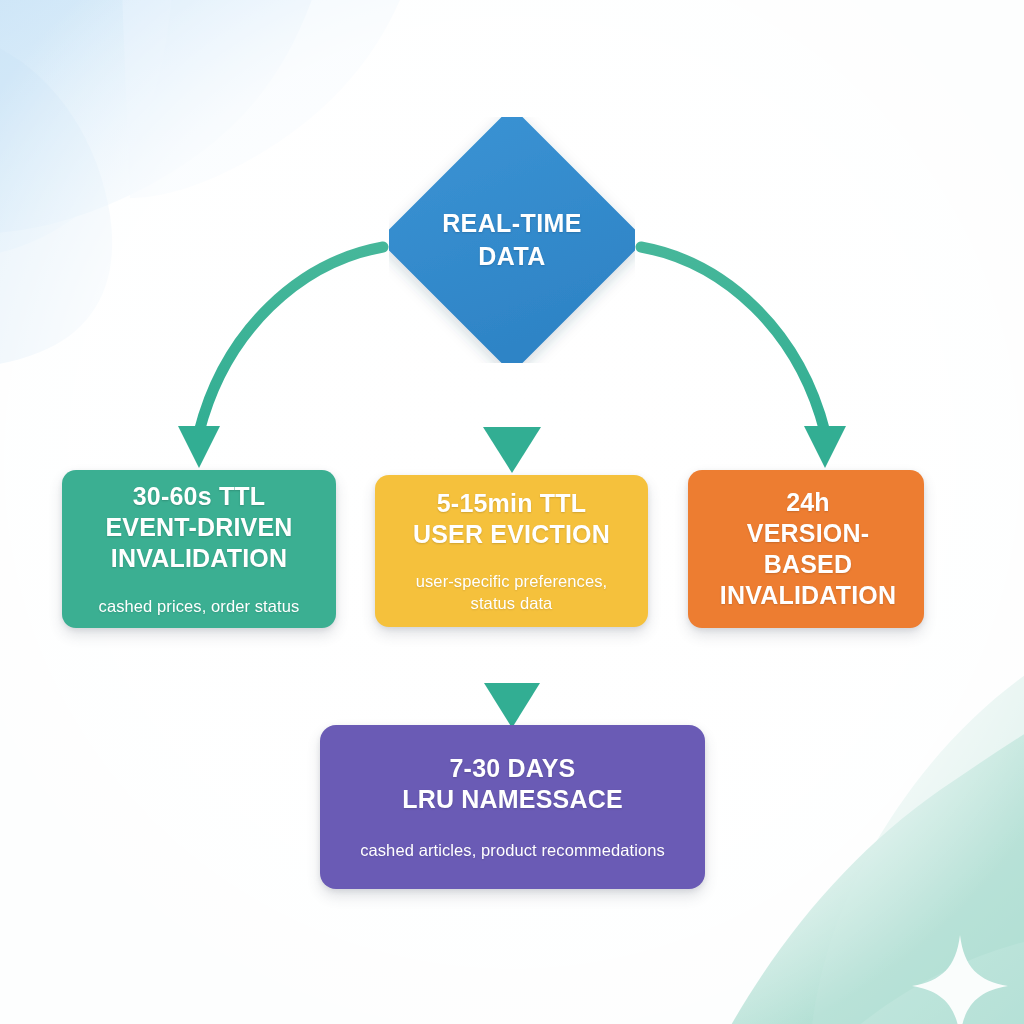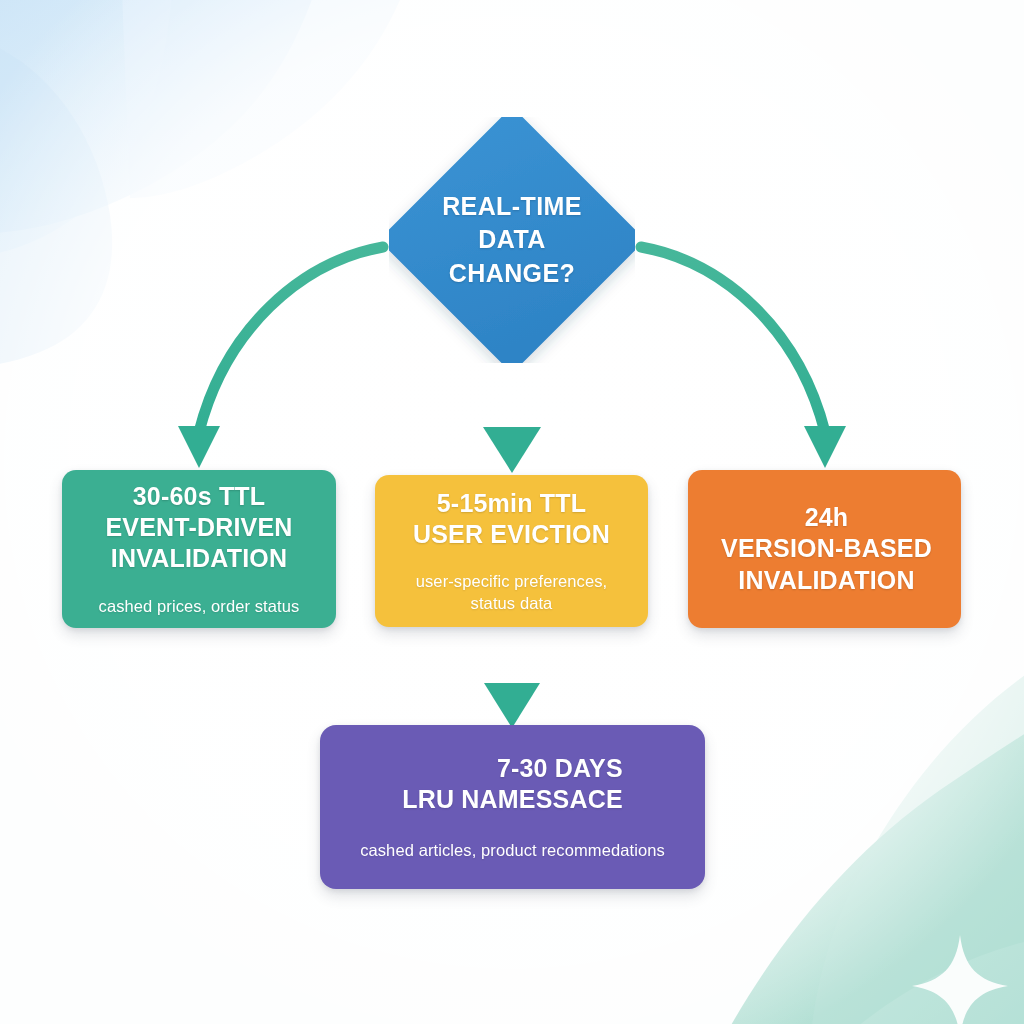--- a/index.html
+++ b/index.html
@@ -85,21 +85,21 @@
     font-size: 16.5px;
     font-weight: normal;
     line-height: 1.3;
     margin-top: 21px;
     letter-spacing: 0.1px;
     text-shadow: 0 1px 2px rgba(0,0,0,0.12);
   }
 
   #node-green  { left: 62px;  top: 470px; width: 274px; height: 158px; }
   #node-yellow { left: 375px; top: 475px; width: 273px; height: 152px; text-align: center; }
-  #node-orange { left: 688px; top: 470px; width: 273px; height: 158px; padding-left: 16px; }
+  #node-orange { left: 688px; top: 470px; width: 236px; height: 158px; padding-left: 16px; }
   #node-purple { left: 320px; top: 725px; width: 385px; height: 164px; border-radius: 16px; }
 
   #node-purple .headline { font-size: 25px; }
   #node-purple .sub { font-size: 16.5px; margin-top: 25px; }
 </style>
 </head>
 <body>
 
 <div id="canvas">
 
@@ -185,21 +185,20 @@
         </filter>
       </defs>
       <path d="M 123 8
                L 238 123
                L 123 238
                L 8 123 Z" fill="url(#gDiamond)" stroke="url(#gDiamond)" stroke-width="26" stroke-linejoin="round" filter="url(#fDiamond)"></path>
     </svg>
     <div class="diamond-text">
       <span>REAL-TIME</span>
       <span>DATA</span>
-      <span>CHANGE?</span>
     </div>
   </div>
 
   <div class="node" id="node-green" style="background:#3BAF92;">
     <div class="headline">
       <div>30-60s TTL</div>
       <div>EVENT-DRIVEN</div>
       <div>INVALIDATION</div>
     </div>
     <div class="sub">cashed prices, order status</div>
@@ -217,21 +216,21 @@
   </div>
 
   <div class="node" id="node-orange" style="background:#ED7D31;">
     <div class="headline">
       <div>24h</div>
       <div>VERSION-BASED</div>
       <div>INVALIDATION</div>
     </div>
   </div>
 
-  <div class="node" id="node-purple" style="background:#6A5BB5;text-align:right;">
+  <div class="node" id="node-purple" style="background:#6A5BB5;">
     <div class="headline">
       <div>7-30 DAYS</div>
       <div>LRU NAMESSACE</div>
     </div>
     <div class="sub">cashed articles, product recommedations</div>
   </div>
 
 </div>
 
 </body></html>

